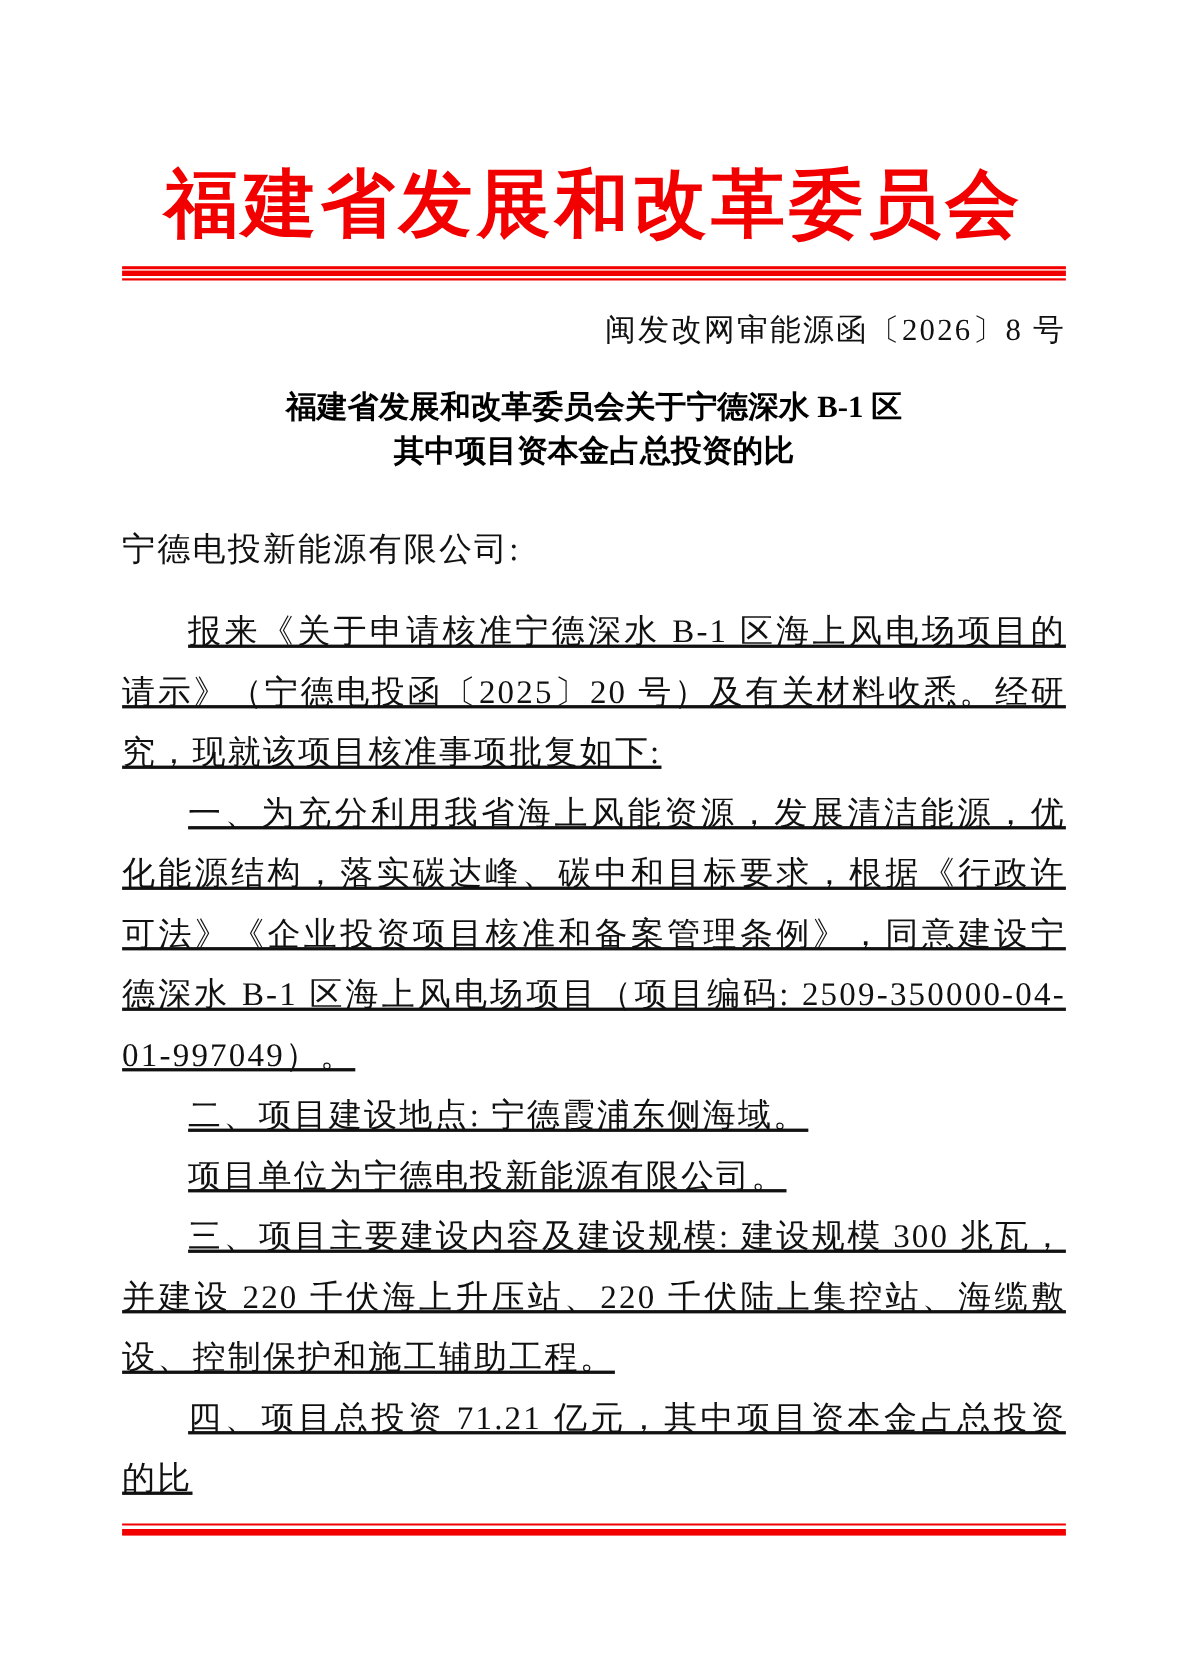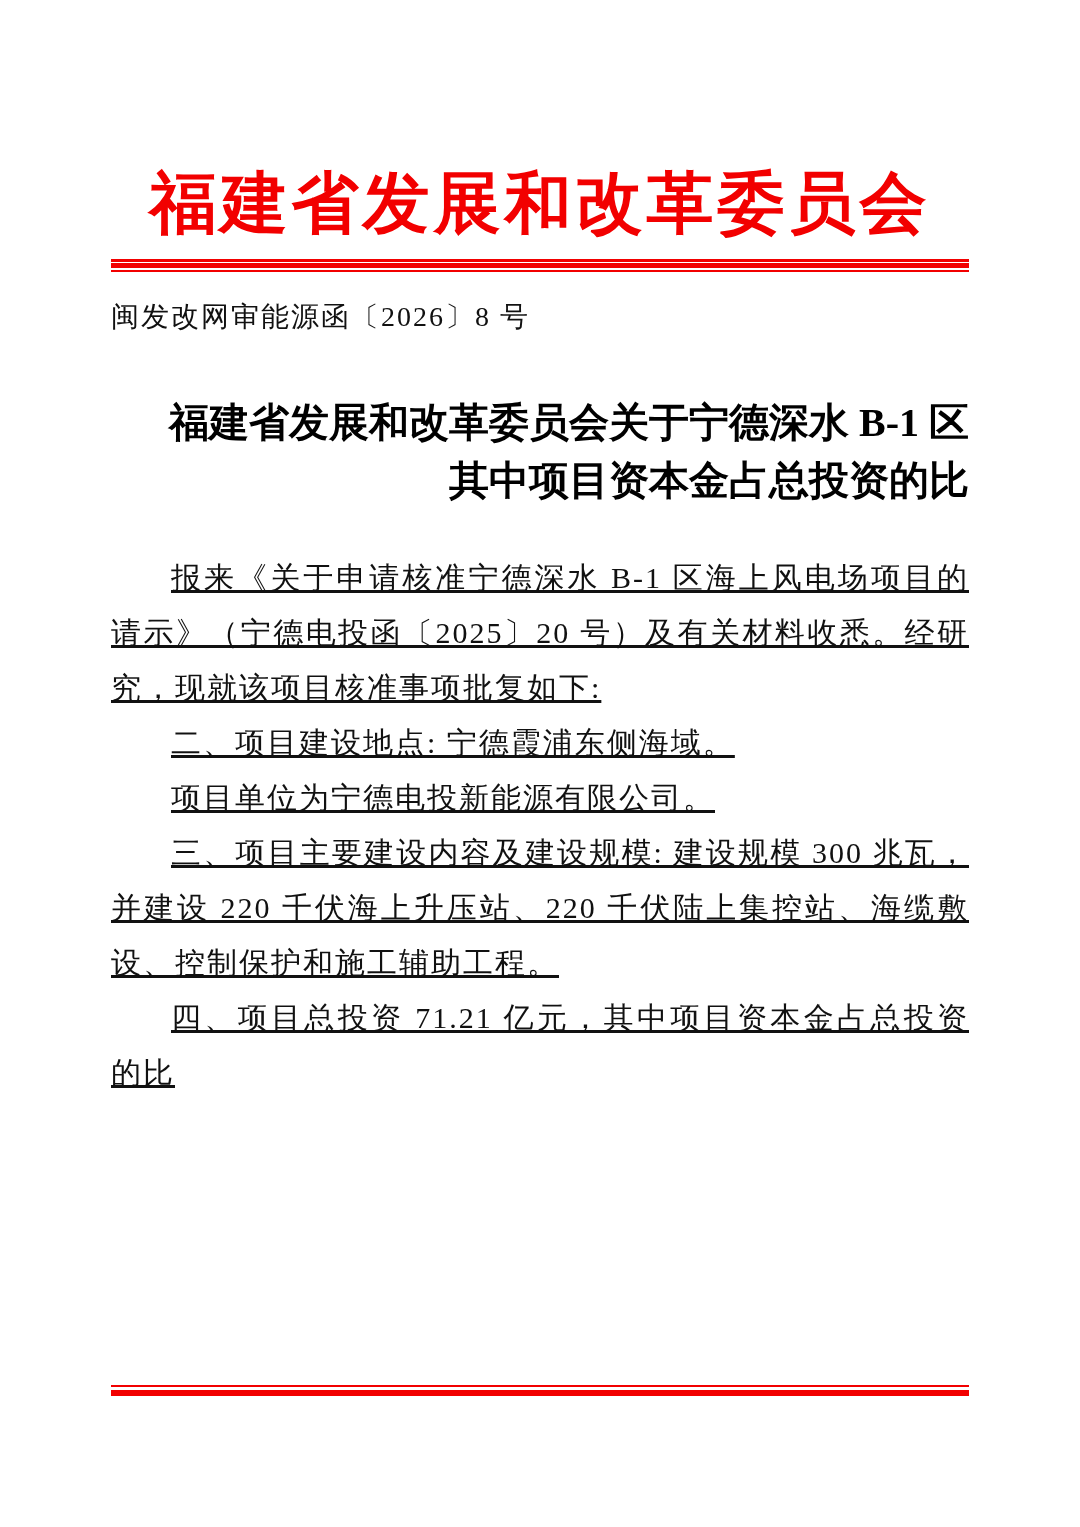--- a/index.html
+++ b/index.html
@@ -9,21 +9,21 @@
     background: #ffffff;
     overflow: hidden;
     position: relative;
     font-family: "Liberation Serif", "DejaVu Serif", serif;
     color: #1a1a1a;
   }
   .page {
     position: relative;
     width: 1080px;
     height: 1142px;
-    padding: 17px 111px;
+    padding: 0 111px;
     box-sizing: border-box;
   }
   
   .masthead {
     margin: 0;
     padding-top: 146px;
     text-align: center;
     color: #f20000;
     font-size: 67px;
     font-weight: 700;
@@ -33,30 +33,30 @@
   }
   
   .rule-top { margin-top: 16px; }
   .rule-top .l-thin  { height: 2.5px; background: #f20000; }
   .rule-top .l-gap   { height: 1.5px; background: #ffffff; }
   .rule-top .l-thick { height: 5px;   background: #f20000; }
   .rule-top .l-thin2 { height: 2px;   background: #f20000; }
   
   .doc-number {
     margin-top: 26px;
-    text-align: left;
+    text-align: right;
     font-size: 28px;
     letter-spacing: 2px;
     color: #111;
   }
   
   .doc-title {
-    margin-top: 58px;
-    text-align: right;
-    font-size: 40px;
+    margin-top: 32px;
+    text-align: center;
+    font-size: 28px;
     font-weight: 700;
     line-height: 1.45;
     color: #000;
   }
   
   .body-text {
     margin-top: 40px;
     font-size: 30px;
     line-height: 55px;
     text-align: justify;
@@ -94,21 +94,23 @@
   </div>
 
   <div class="doc-number">闽发改网审能源函〔2026〕8 号</div>
 
   <div class="doc-title">
     <div>福建省发展和改革委员会关于宁德深水 B-1 区</div>
     <div>其中项目资本金占总投资的比</div>
   </div>
 
   <div class="body-text">
+    <p class="salutation">宁德电投新能源有限公司:</p>
     <p class="indent">报来《关于申请核准宁德深水 B-1 区海上风电场项目的请示》（宁德电投函〔2025〕20 号）及有关材料收悉。经研究，现就该项目核准事项批复如下:</p>
+    <p class="indent">一、为充分利用我省海上风能资源，发展清洁能源，优化能源结构，落实碳达峰、碳中和目标要求，根据《行政许可法》《企业投资项目核准和备案管理条例》，同意建设宁德深水 B-1 区海上风电场项目（项目编码: 2509-350000-04-01-997049）。</p>
     <p class="indent">二、项目建设地点: 宁德霞浦东侧海域。</p>
     <p class="indent">项目单位为宁德电投新能源有限公司。</p>
     <p class="indent">三、项目主要建设内容及建设规模: 建设规模 300 兆瓦，并建设 220 千伏海上升压站、220 千伏陆上集控站、海缆敷设、控制保护和施工辅助工程。</p>
     <p class="indent">四、项目总投资 71.21 亿元，其中项目资本金占总投资的比</p>
   </div>
 
   <div class="rule-bottom">
     <div class="l-thin"></div>
     <div class="l-gap"></div>
     <div class="l-thick"></div>

